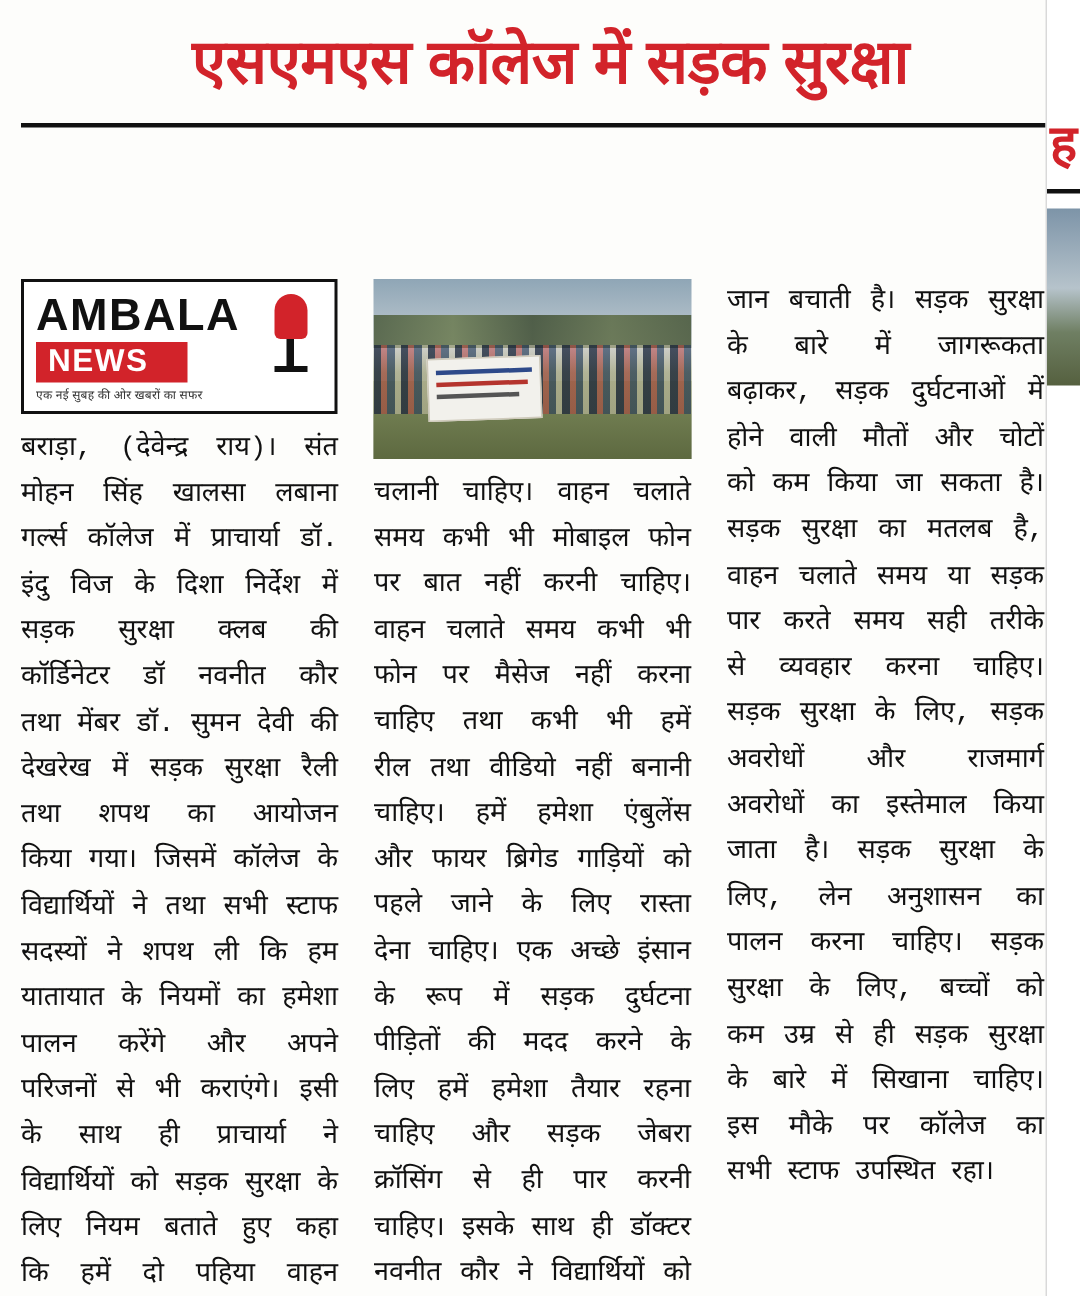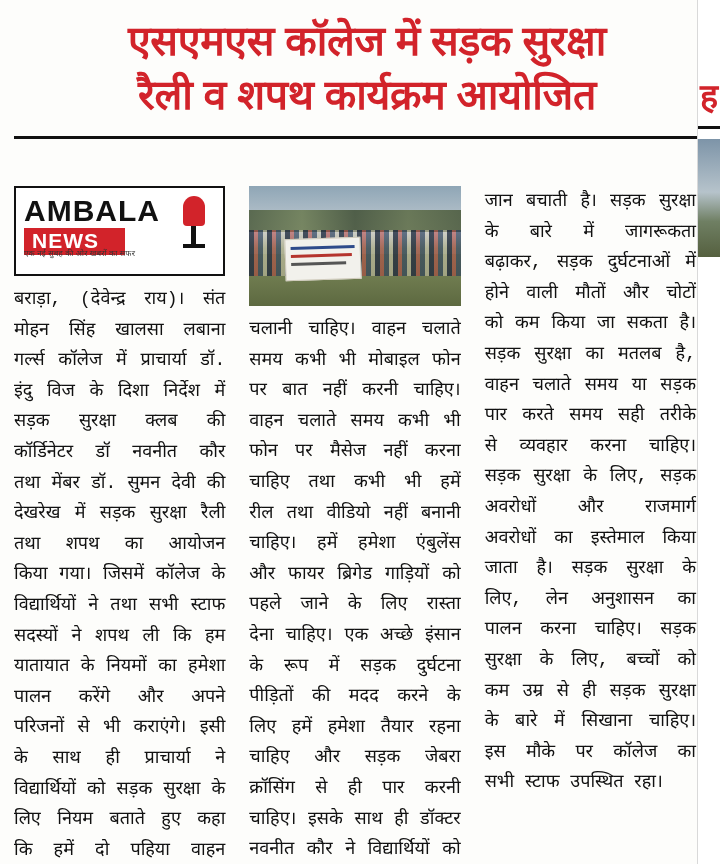--- a/index.html
+++ b/index.html
@@ -150,21 +150,21 @@
   }
   .mic-base {
     width: 22px;
     height: 4px;
     background: #111;
     margin-left: 2px;
   }
   .mast-tag {
     position: absolute;
     left: 8px;
-    bottom: 16px;
+    bottom: 6px;
     font-size: 8px;
     color: #333;
     letter-spacing: 0.2px;
     margin-top: 44px;
   }
 
   
   .photo {
     height: 120px;
     margin-bottom: 8px;
@@ -232,21 +232,20 @@
   }
   .para.first::first-letter { font-weight: normal; }
 </style>
 </head>
 <body>
 
 <div class="page">
 
   <div class="headline">
     <div class="headline-line">एसएमएस कॉलेज में सड़क सुरक्षा</div>
-    <div class="headline-line">रैली व शपथ कार्यक्रम आयोजित</div>
   </div>
   <div class="headline-rule"></div>
 
   <div class="right-sliver">
     <div class="sliver-head">ह</div>
     <div class="sliver-rule"></div>
     <div class="sliver-photo"></div>
   </div>
 
   <div class="content">

